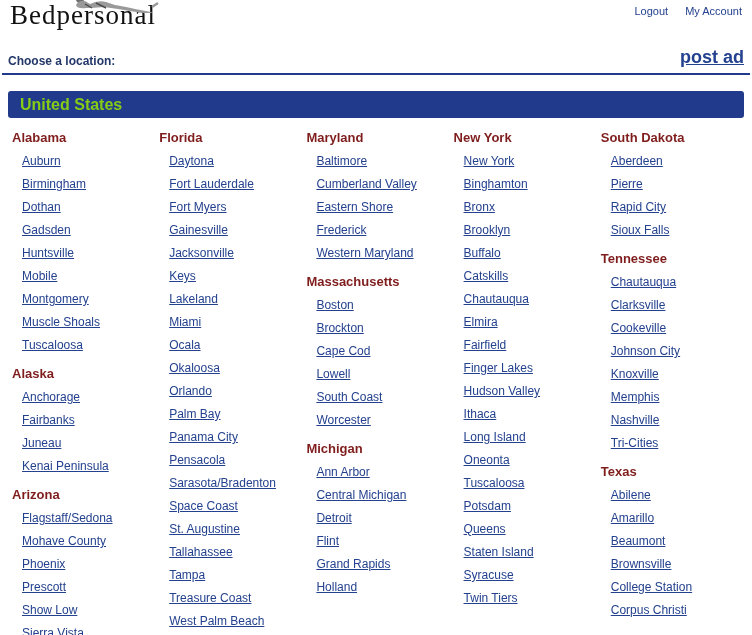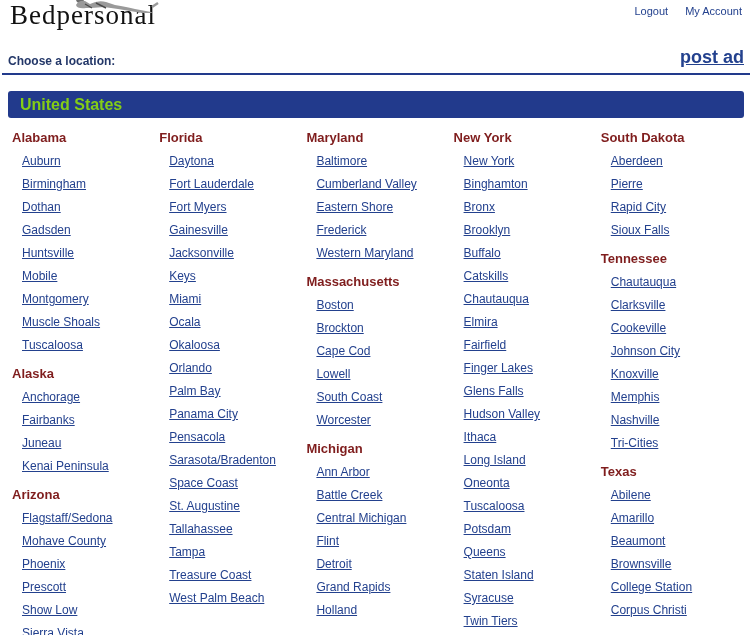--- a/index.html
+++ b/index.html
@@ -177,20 +177,23 @@
   </li>
 
   <li class="city-item">
     <a href="#" class="city-link">Jacksonville</a>
   </li>
 
   <li class="city-item">
     <a href="#" class="city-link">Keys</a>
   </li>
 
+  <li class="city-item">
+    <a href="#" class="city-link">Lakeland</a>
+  </li>
 
   <li class="city-item">
     <a href="#" class="city-link">Miami</a>
   </li>
 
   <li class="city-item">
     <a href="#" class="city-link">Ocala</a>
   </li>
 
   <li class="city-item">
@@ -300,37 +303,34 @@
 </ul>
   </div>
 
   <div class="state-block">
     <h3 class="state-name">Michigan</h3>
     <ul class="city-list">
   <li class="city-item">
     <a href="#" class="city-link">Ann Arbor</a>
   </li>
 
-  <li class="city-item">
-    <a href="#" class="city-link">Battle Creek</a>
-  </li>
 
   <li class="city-item">
     <a href="#" class="city-link">Central Michigan</a>
   </li>
 
   <li class="city-item">
+    <a href="#" class="city-link">Detroit</a>
+  </li>
+
+  <li class="city-item">
     <a href="#" class="city-link">Flint</a>
   </li>
 
   <li class="city-item">
-    <a href="#" class="city-link">Detroit</a>
-  </li>
-
-  <li class="city-item">
     <a href="#" class="city-link">Grand Rapids</a>
   </li>
 
   <li class="city-item">
     <a href="#" class="city-link">Holland</a>
   </li>
 
 </ul>
   </div>
 </div>
@@ -371,23 +371,20 @@
   </li>
 
   <li class="city-item">
     <a href="#" class="city-link">Fairfield</a>
   </li>
 
   <li class="city-item">
     <a href="#" class="city-link">Finger Lakes</a>
   </li>
 
-  <li class="city-item">
-    <a href="#" class="city-link">Glens Falls</a>
-  </li>
 
   <li class="city-item">
     <a href="#" class="city-link">Hudson Valley</a>
   </li>
 
   <li class="city-item">
     <a href="#" class="city-link">Ithaca</a>
   </li>
 
   <li class="city-item">

